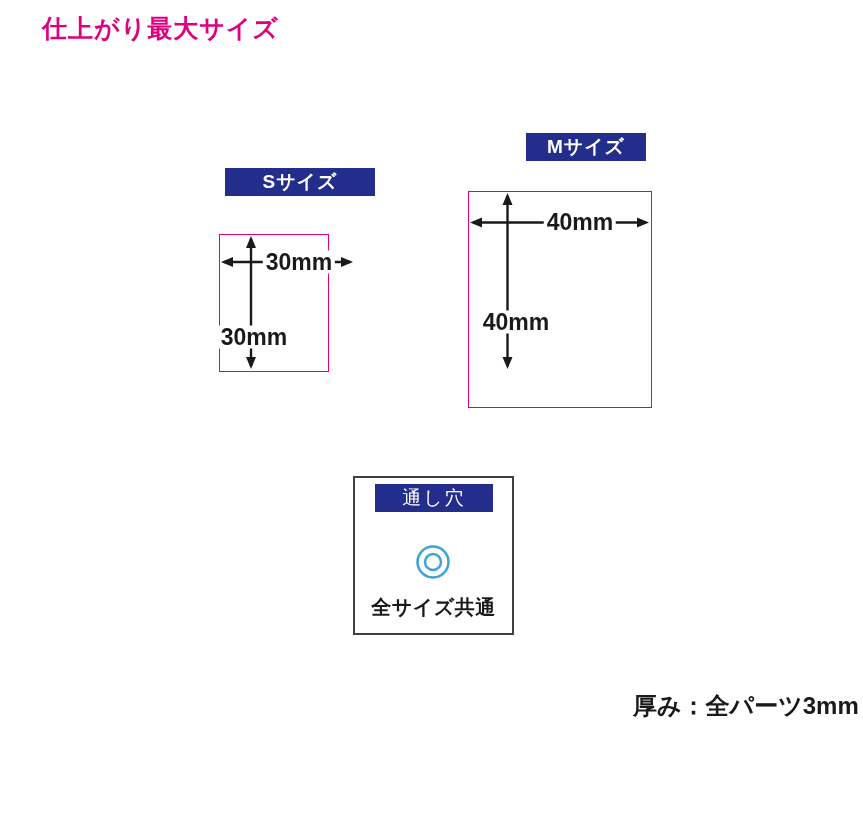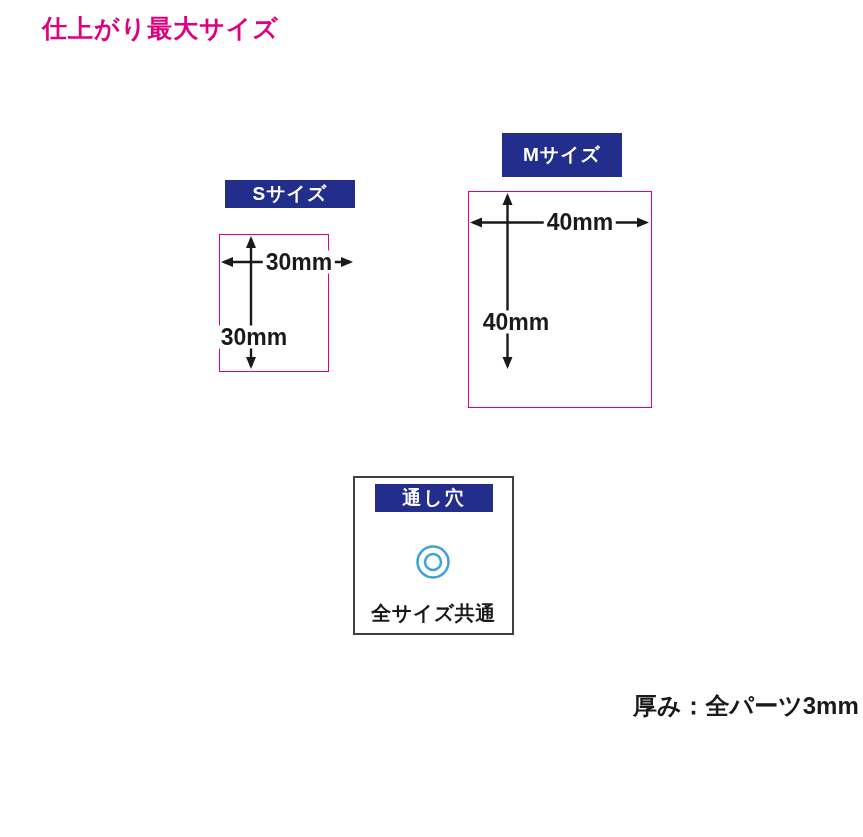--- a/index.html
+++ b/index.html
@@ -23,22 +23,22 @@
     letter-spacing:1px;white-space:nowrap;
   }
   .size-badge{
     position:absolute;
     background:var(--navy);color:#ffffff;
     font-size:19px;font-weight:bold;
     text-align:center;
     display:flex;align-items:center;justify-content:center;
     letter-spacing:1px;
   }
-  .badge-s{left:225px;top:180px;width:130px;height:28px;}
-  .badge-m{left:502px;top:133px;width:120px;height:44px;}
+  .badge-s{left:225px;top:168px;width:150px;height:28px;}
+  .badge-m{left:526px;top:133px;width:120px;height:28px;}
   .size-square{
     position:absolute;
     border:1.5px solid var(--magenta);
     background:#ffffff;
   }
   .square-s{left:219px;top:234px;width:110px;height:138px;}
   .square-m{left:468px;top:191px;width:184px;height:217px;}
   .size-square svg{position:absolute;left:0;top:0;display:block;}
   .dim-label{
     position:absolute;
@@ -53,28 +53,28 @@
   .s-height-label{left:34px;top:102px;}
   .m-width-label{left:111px;top:30px;}
   .m-height-label{left:47px;top:130px;}
   .hole-box{
     position:absolute;left:353px;top:476px;width:161px;height:159px;
     border:2px solid #3f3f3f;background:#ffffff;
   }
   .hole-badge{
     position:absolute;left:20px;top:6px;width:118px;height:28px;
     background:var(--navy);color:#ffffff;
-    font-size:19px;font-weight:bold;letter-spacing:2px;
+    font-size:19px;font-weight:normal;letter-spacing:2px;
     display:flex;align-items:center;justify-content:center;
   }
   .hole-icon{
     position:absolute;left:56px;top:62px;width:44px;height:44px;
   }
   .hole-caption{
-    position:absolute;left:0;top:122px;width:100%;
+    position:absolute;left:0;top:116px;width:100%;
     text-align:center;
     font-size:20px;font-weight:bold;color:var(--ink);
     letter-spacing:0.5px;
   }
   .thickness-note{
     position:absolute;left:633px;top:690px;
     font-size:24px;font-weight:bold;color:var(--ink);
     white-space:nowrap;
   }
   .notes{

